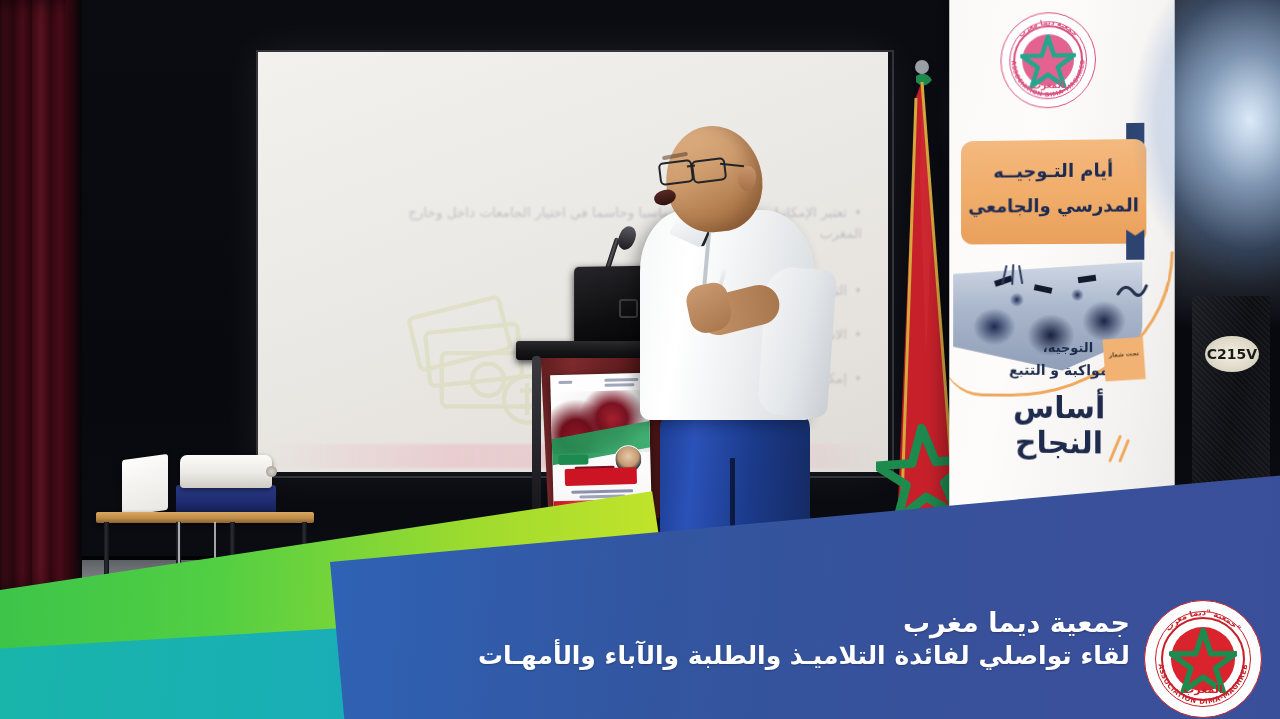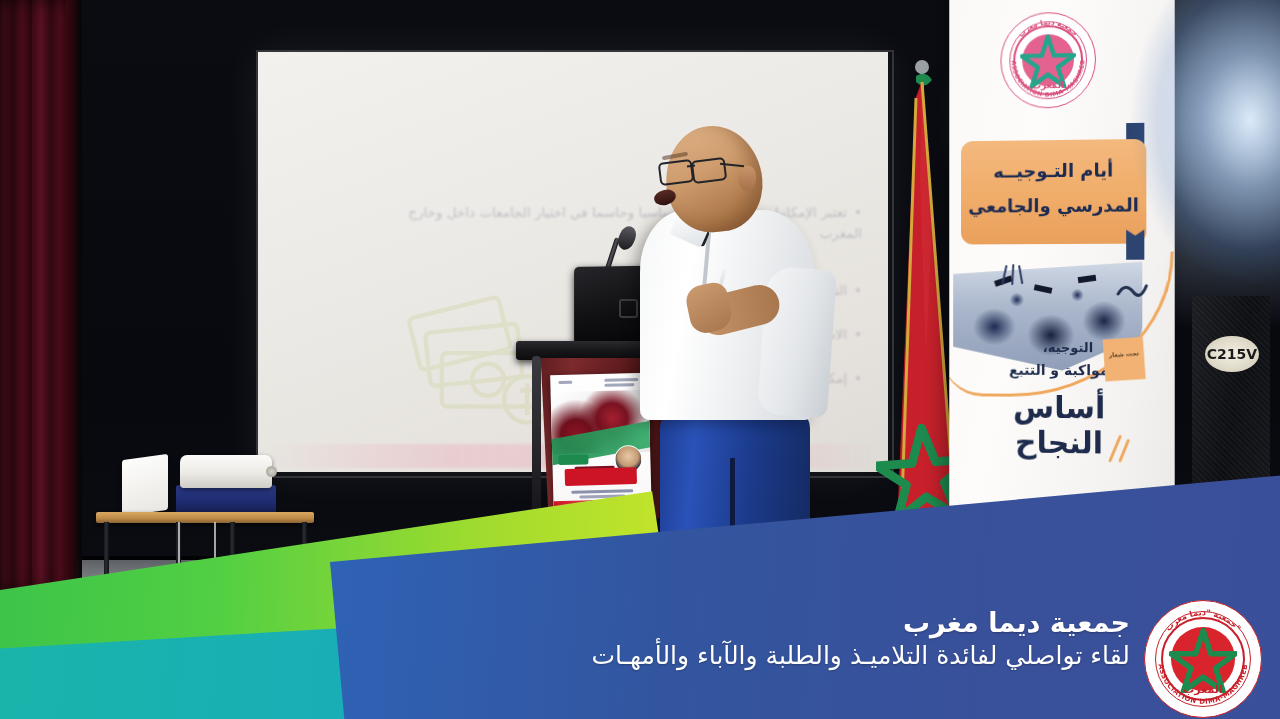--- a/index.html
+++ b/index.html
@@ -482,21 +482,21 @@
   }
   #brand-line1 {
     font-size: 27px;
     font-weight: bold;
     letter-spacing: 0.5px;
     line-height: 1.25;
     text-shadow: 0 1px 2px rgba(0,0,0,0.25);
   }
   #brand-line2 {
     font-size: 25px;
-    font-weight: normal;
+    font-weight: bold;
     letter-spacing: 0.3px;
     line-height: 1.3;
     text-shadow: 0 1px 2px rgba(0,0,0,0.25);
   }
   #brand-logo {
     left: 1144px; top: 600px; width: 118px; height: 118px;
   }
 
   
   .seal { position: relative; width: 100%; height: 100%; }

